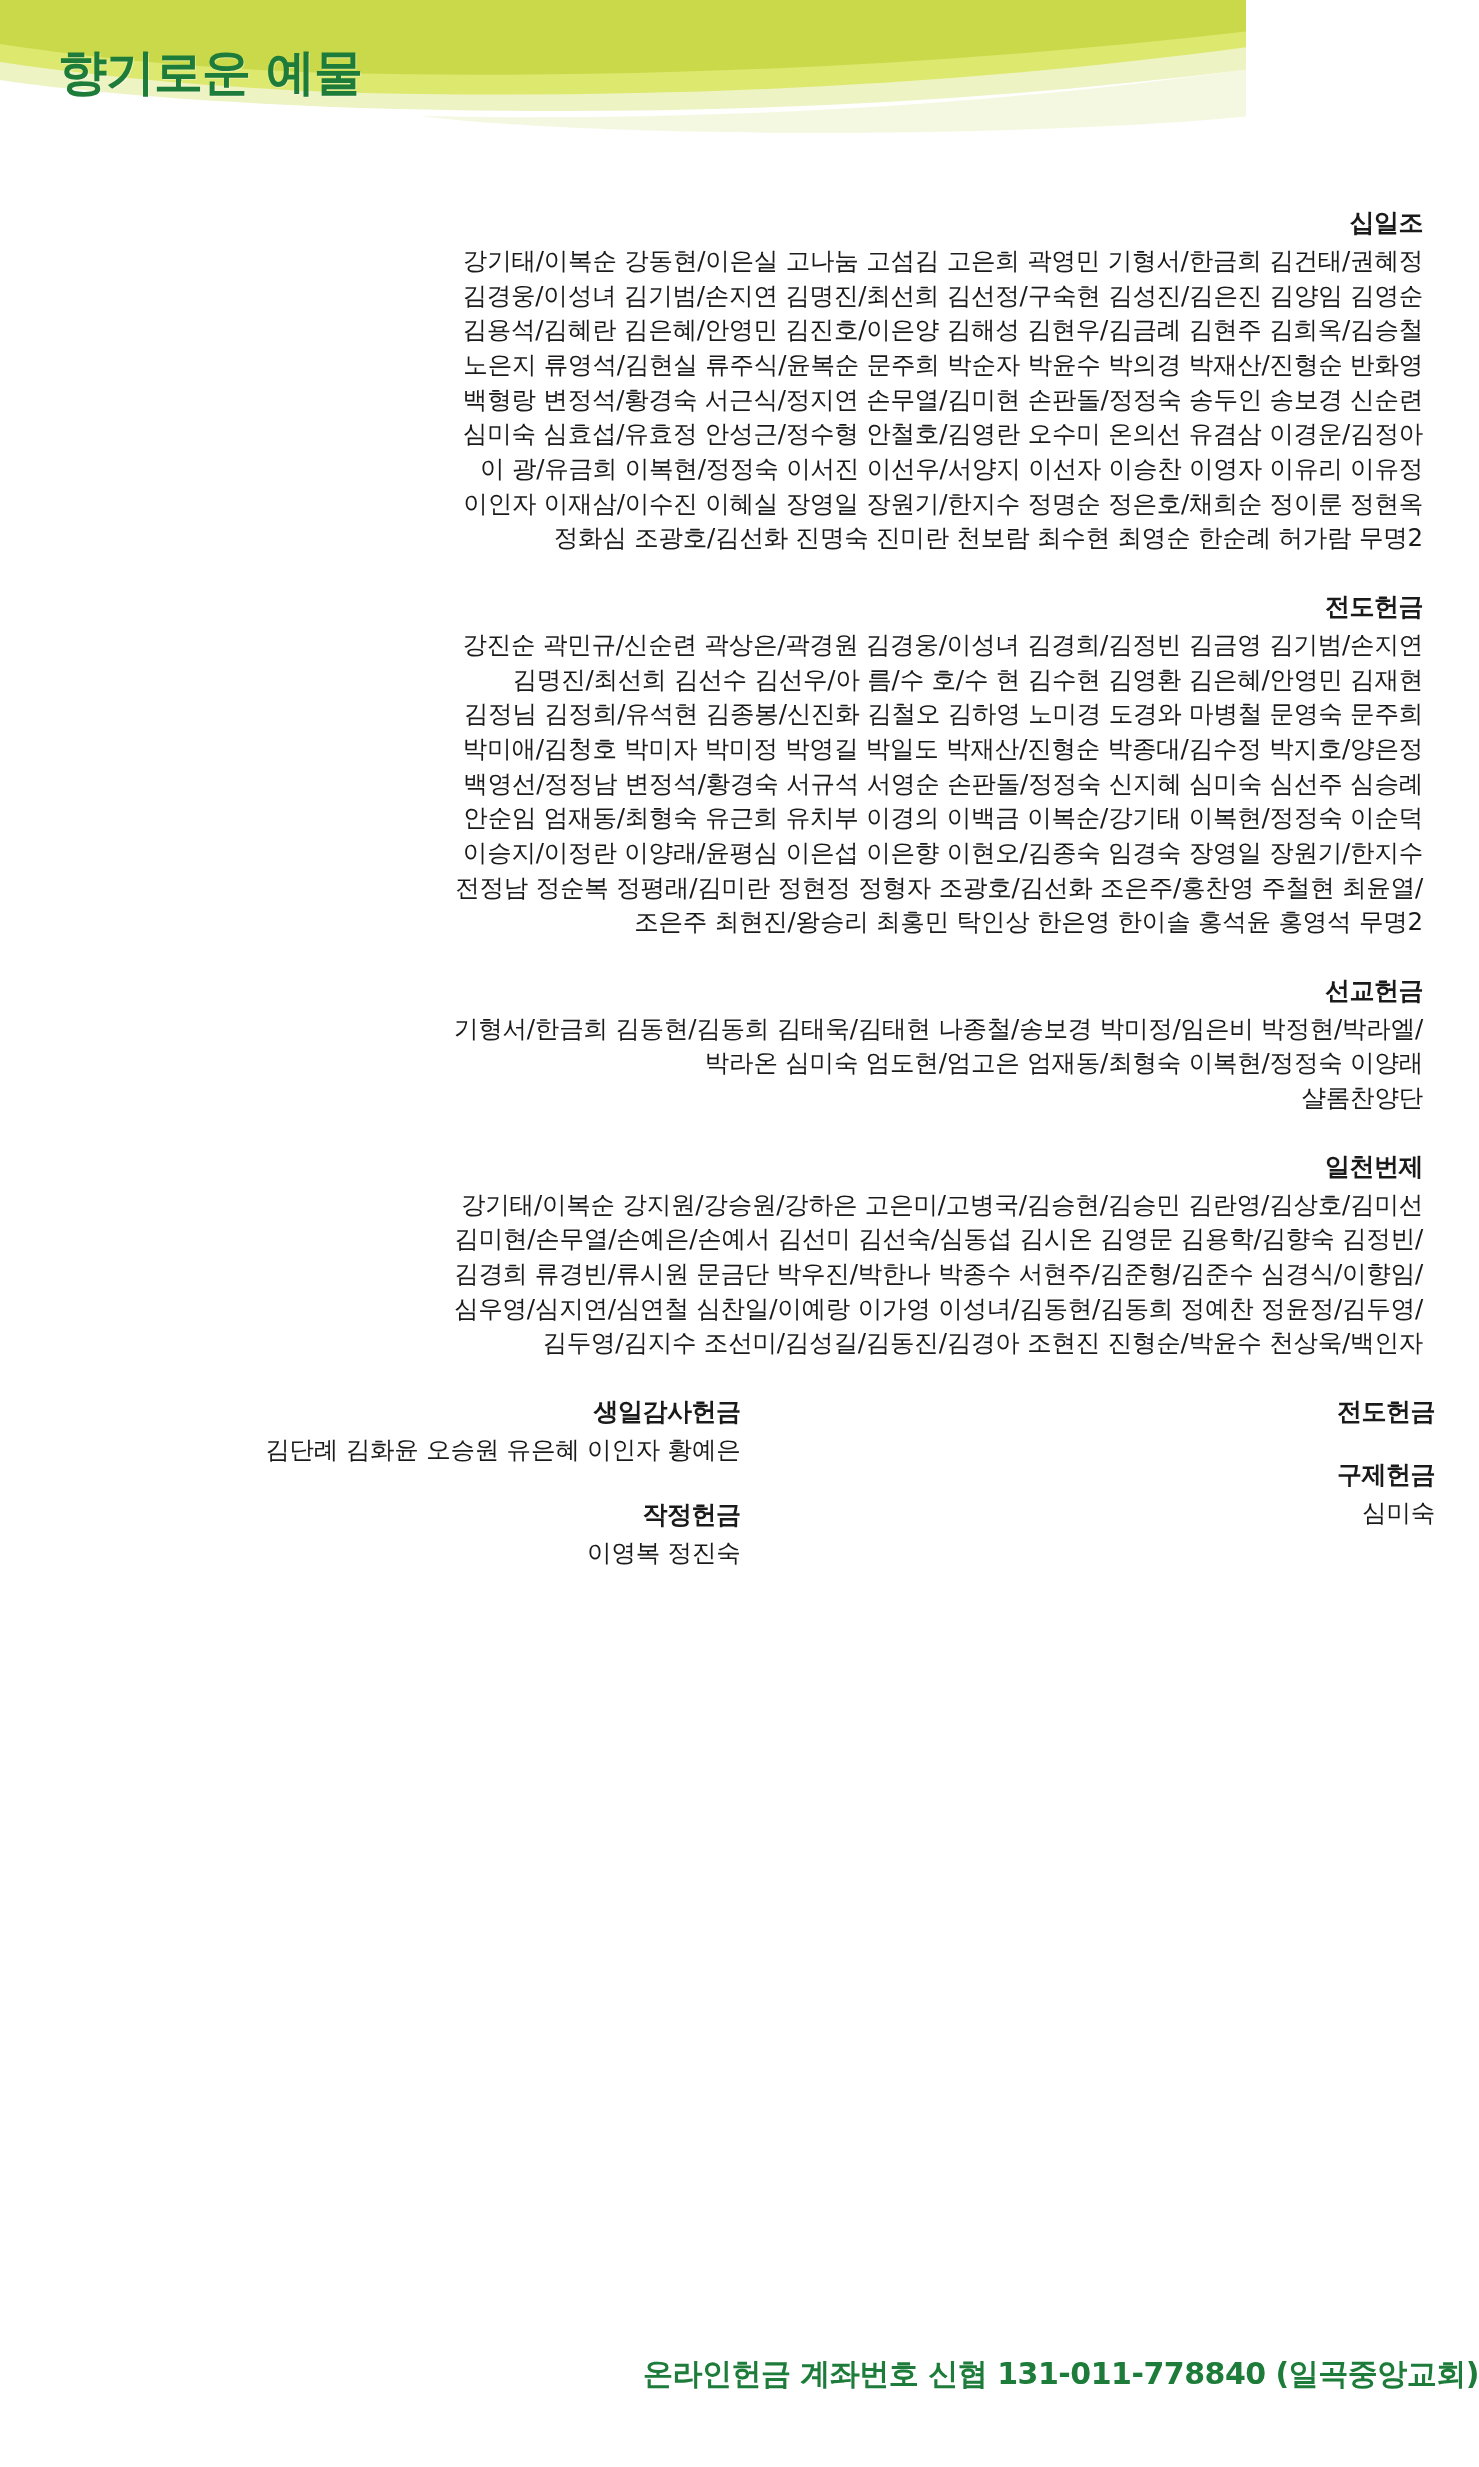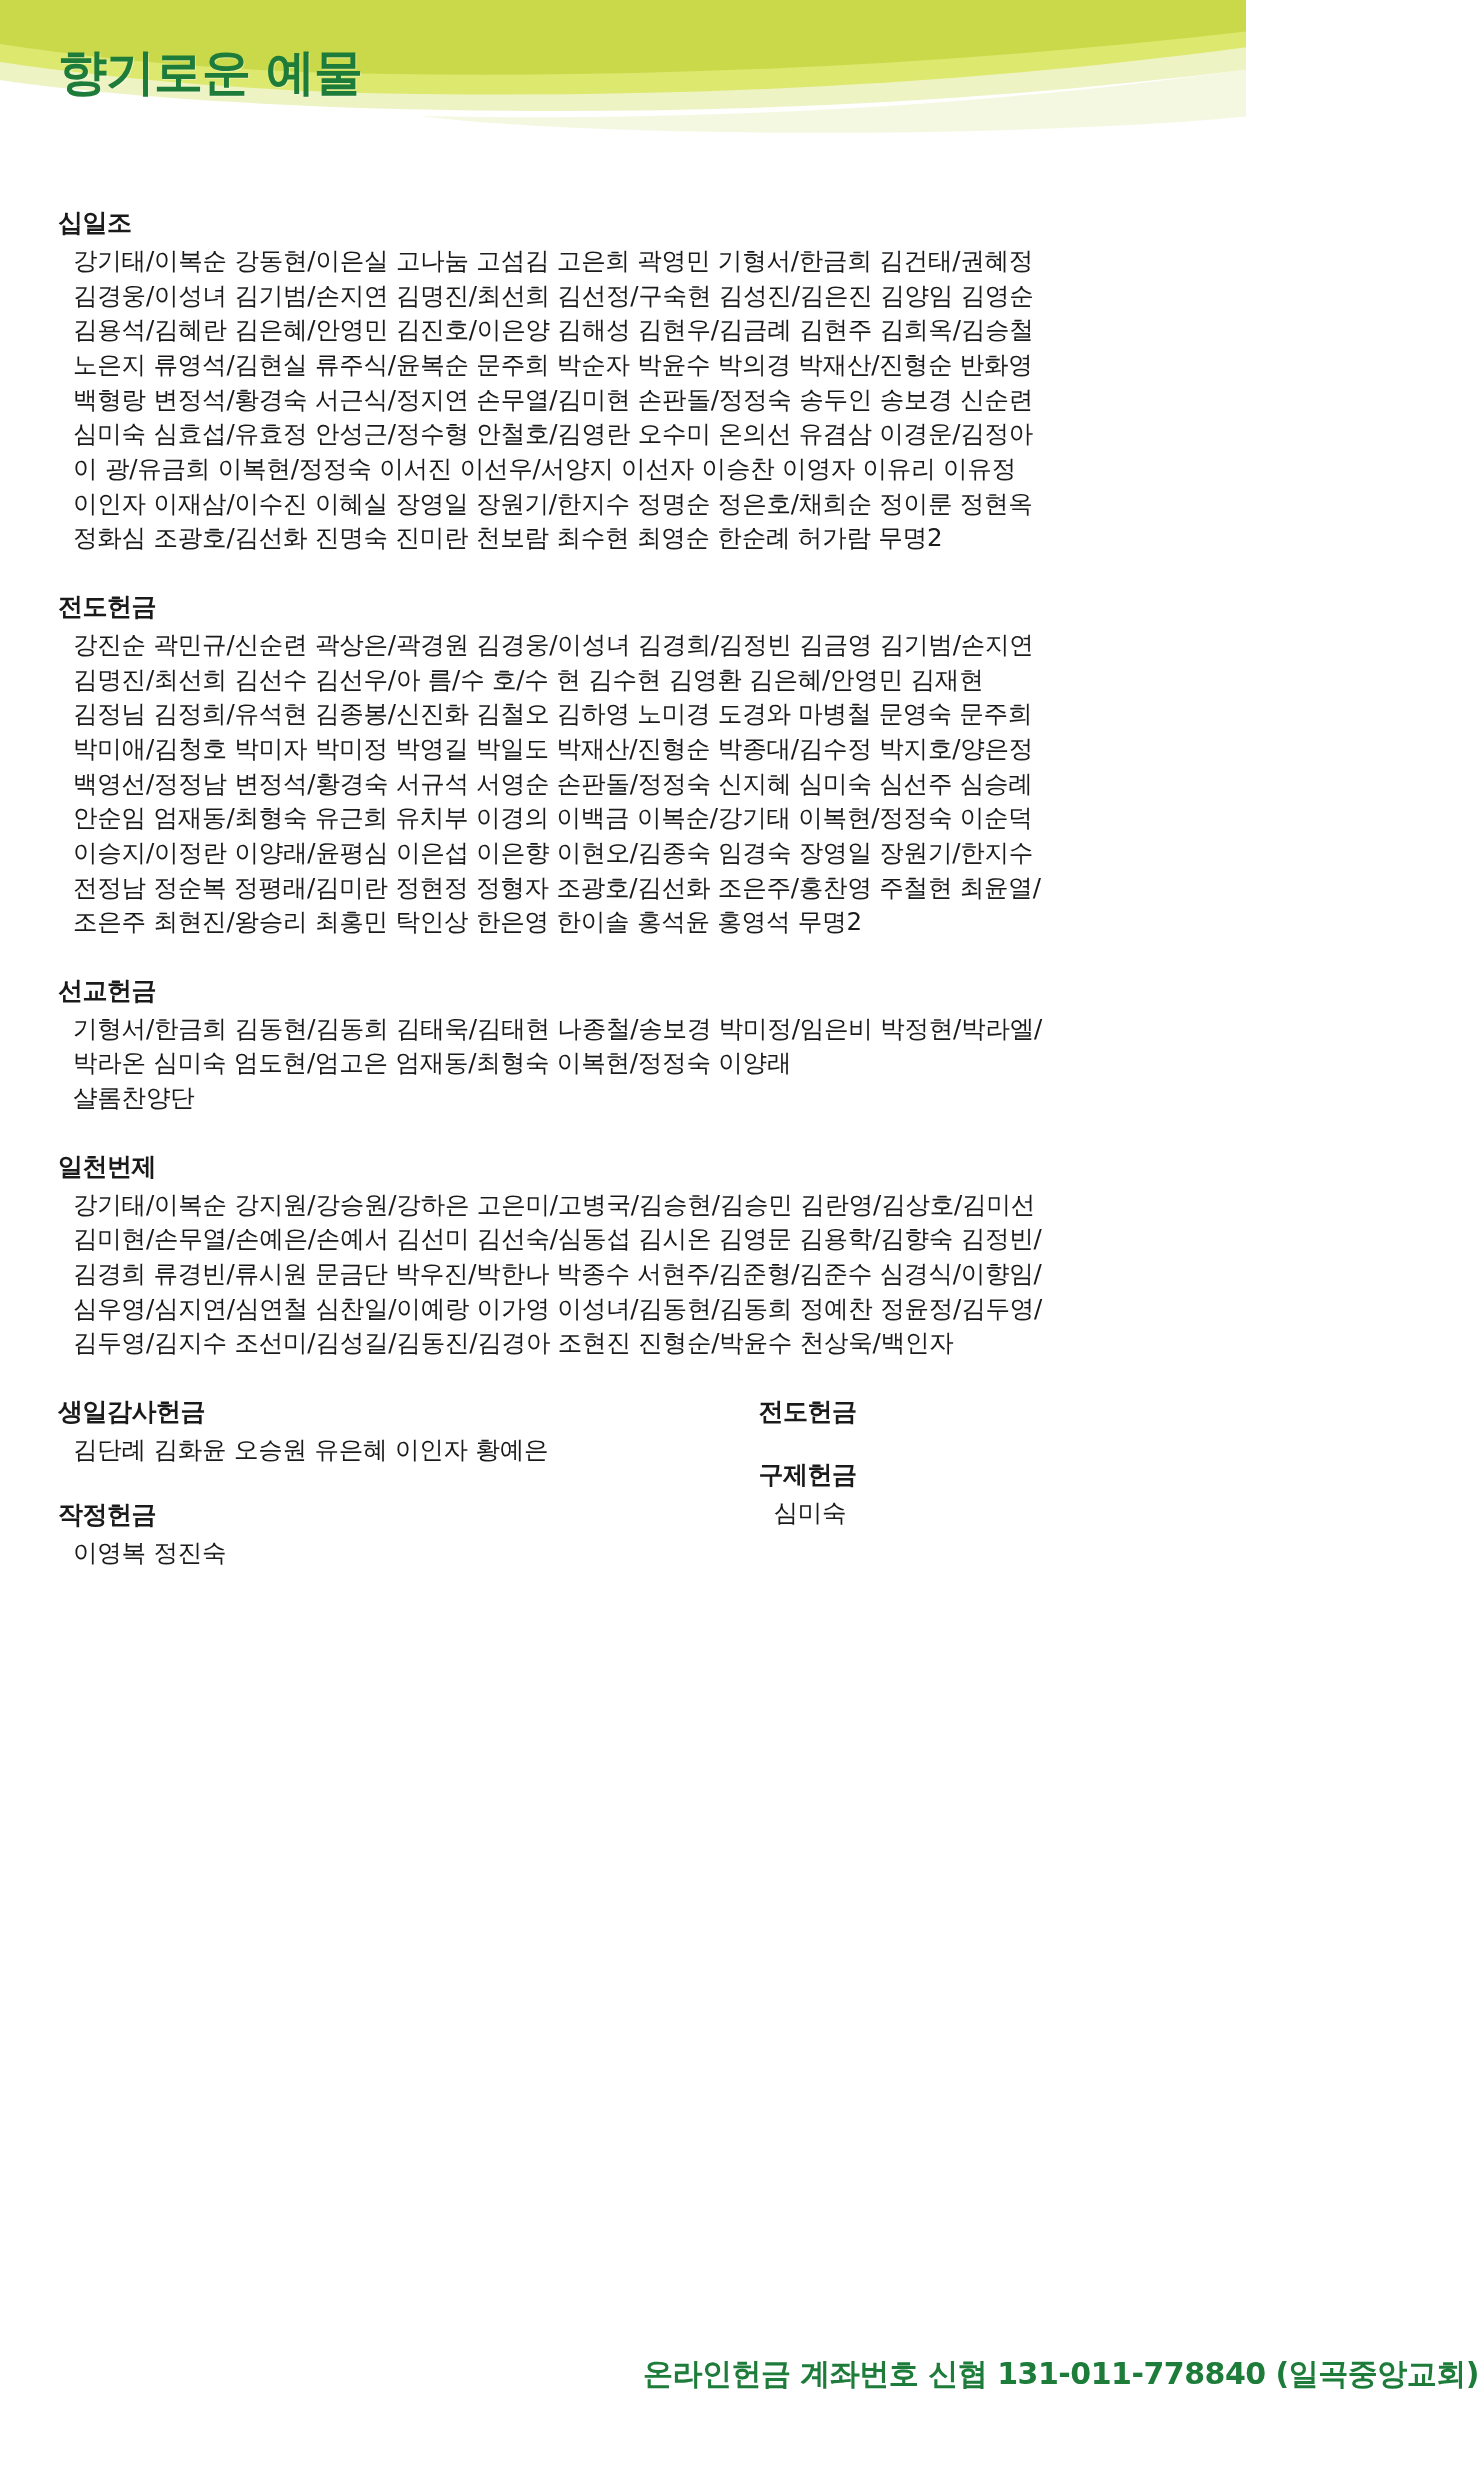--- a/index.html
+++ b/index.html
@@ -43,20 +43,21 @@
     letter-spacing: -1px;
     text-shadow: 1px 1px 0 rgba(255,255,255,0.35);
   }
 
   
   .content {
     padding: 46px 56px 0 58px;
   }
   .section {
     margin-bottom: 34px;
+    text-align: right;
   }
   .section-title {
     font-size: 25px;
     font-weight: bold;
     color: #1a1a1a;
     margin-bottom: 5px;
     letter-spacing: -0.5px;
   }
   .section-body {
     font-size: 24.5px;
@@ -64,21 +65,21 @@
     color: #1a1a1a;
     letter-spacing: -0.2px;
     white-space: pre-line;
     word-break: keep-all;
     margin-left: 15px;
   }
 
   
   .two-col {
     display: flex;
-    gap: 0;
+    gap: 12px;
     margin-top: 2px;
   }
   .col {
     flex: 0 0 50%;
     max-width: 50%;
     box-sizing: border-box;
   }
   .col.right {
     padding-left: 18px;
   }

